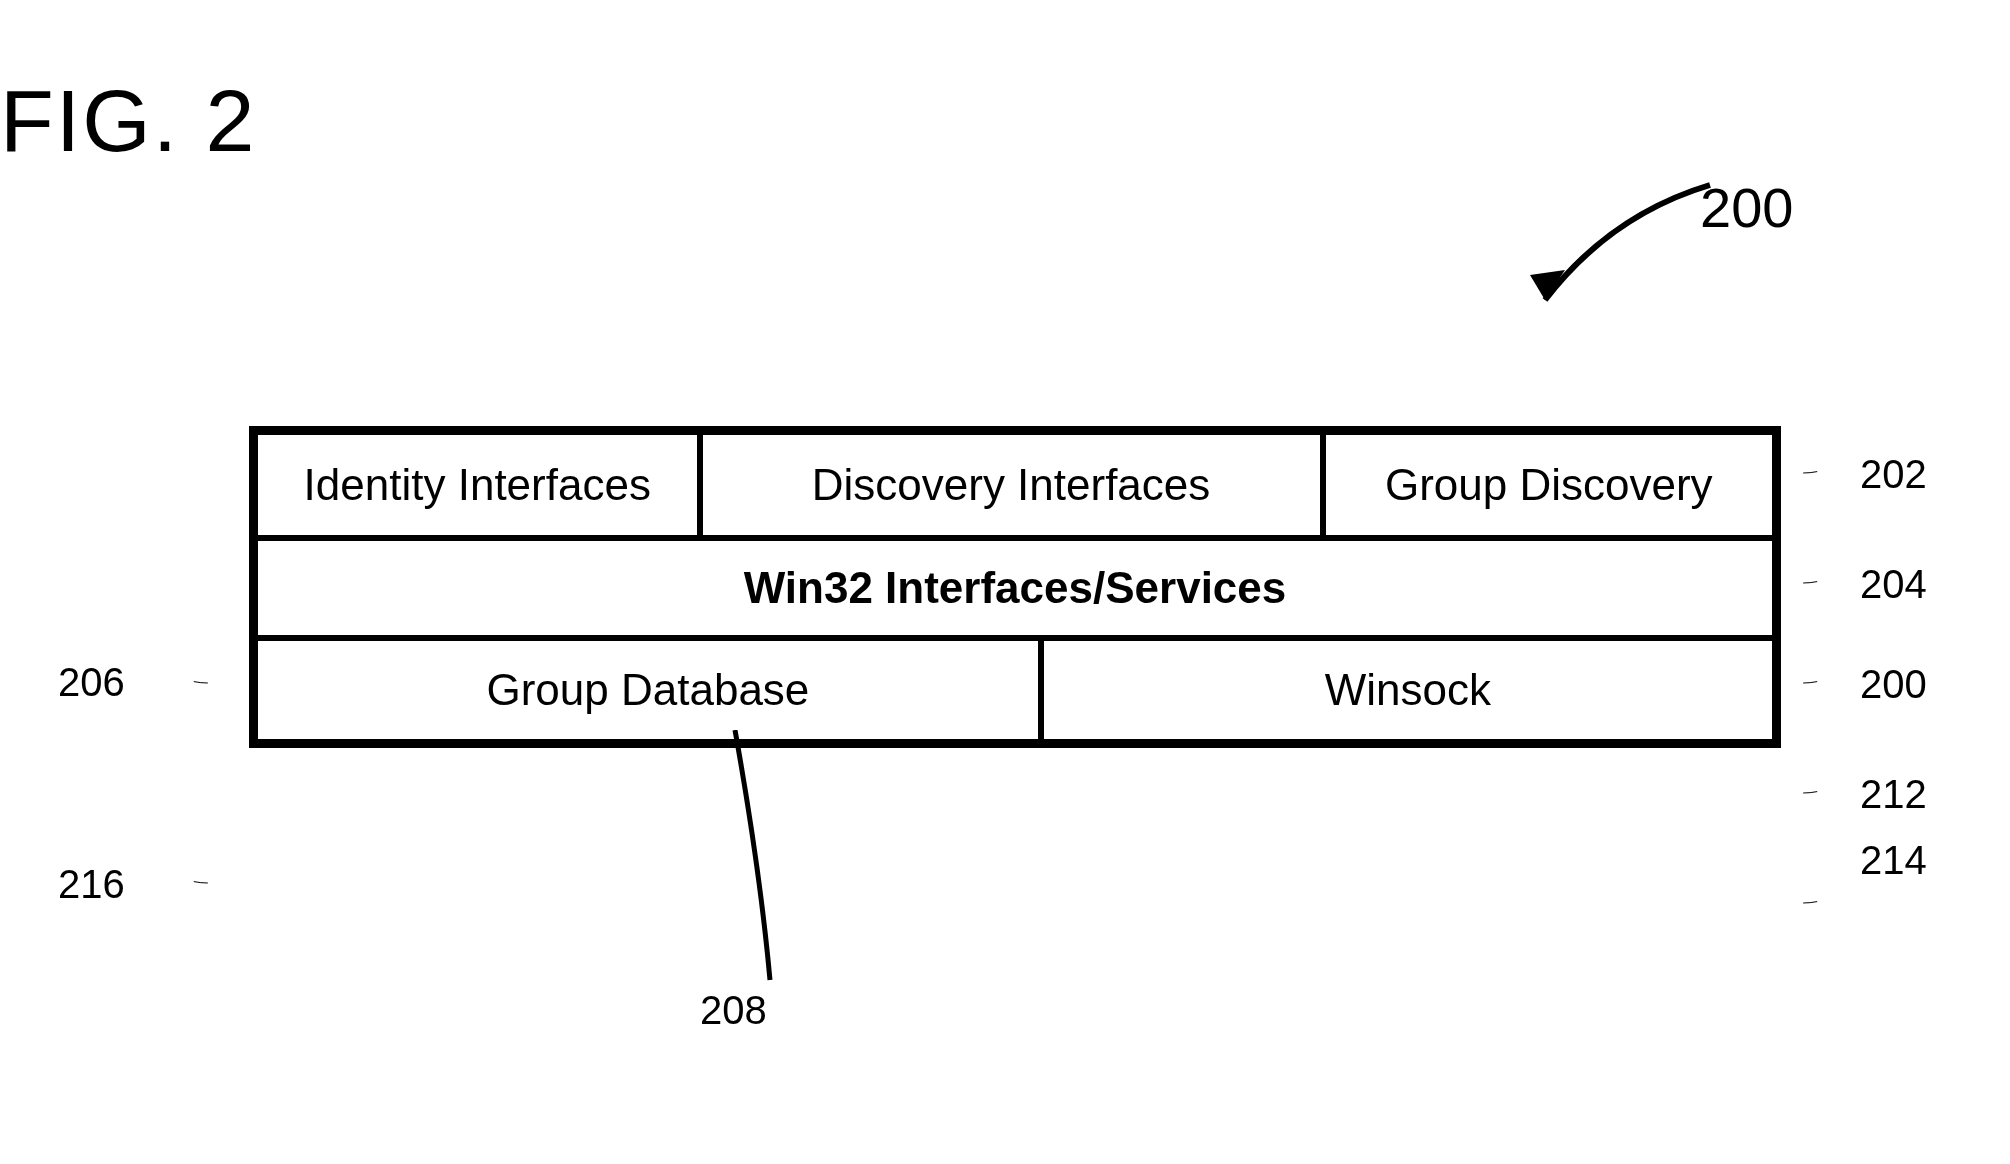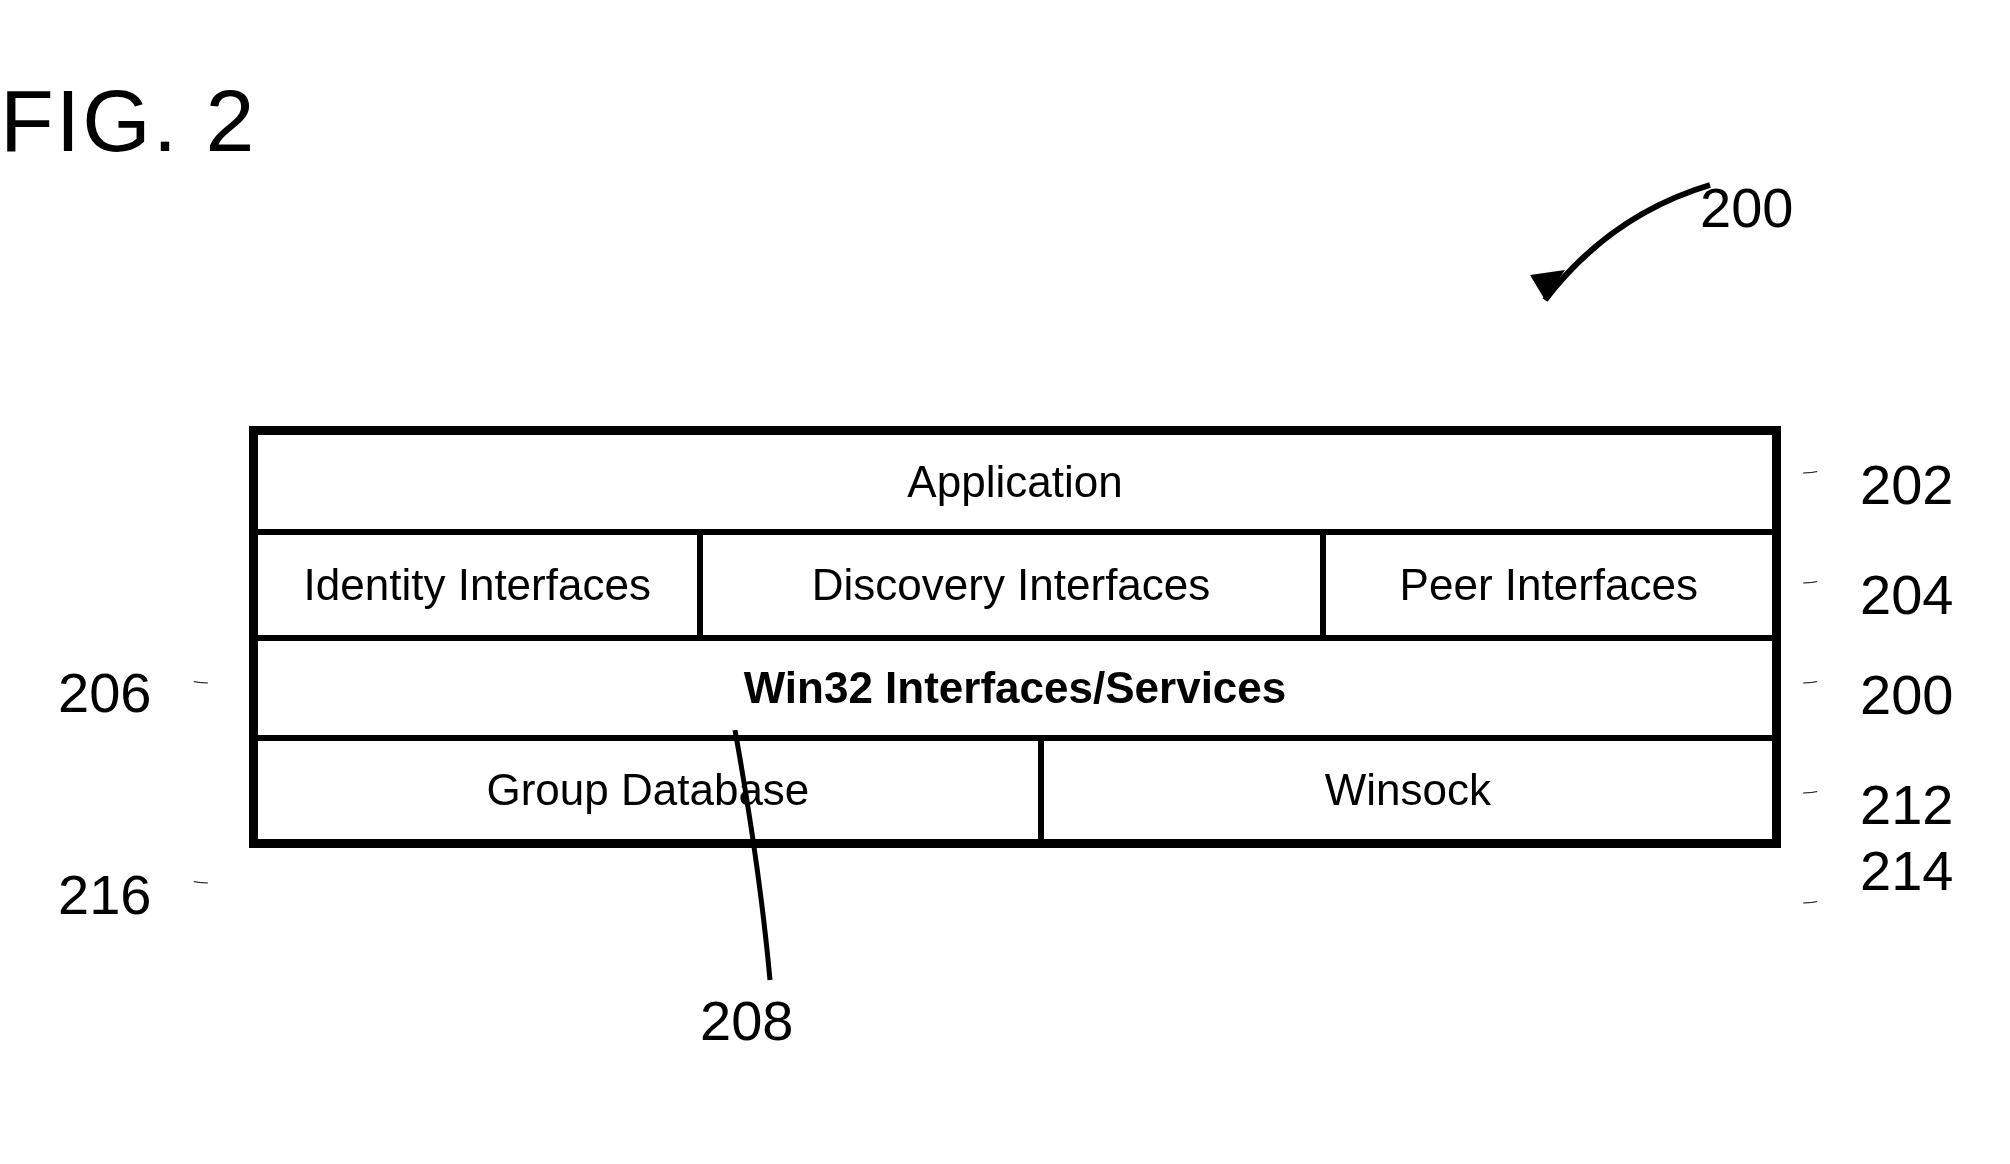--- a/index.html
+++ b/index.html
@@ -61,21 +61,21 @@
   .row3 .c1 { width: 448px; }
   .row3 .c2 { width: 628px; }
   .row3 .c3 { width: 456px; }
   .row4 .cell { height: 100px; width: 100%; font-weight: bold; }
   .row5 { height: 104px; }
   .row5 .c1 { width: 740px; }
   .row5 .c2 { width: 792px; }
 
   .ref-label {
     position: absolute;
-    font-size: 56px;
+    font-size: 40px;
   }
   .tick-r {
     position: absolute;
     width: 60px;
     height: 6px;
   }
   .tick-l {
     position: absolute;
     width: 60px;
     height: 6px;
@@ -89,27 +89,24 @@
 
 <div class="arrow-container">
   <svg width="280" height="170" viewBox="0 0 280 170">
     <path d="M 200 20 Q 100 50 35 135" stroke="black" stroke-width="6" fill="none"></path>
     <polygon points="35,135 55,105 20,110" fill="black"></polygon>
   </svg>
 </div>
 <div class="arrow-label-200">200</div>
 
 <div class="table-wrap">
-  <div class="row row1">
-    <div class="cell">Application</div>
-  </div>
   <div class="row row3">
     <div class="cell c1">Identity Interfaces</div>
     <div class="cell c2">Discovery Interfaces</div>
-    <div class="cell c3">Peer Interfaces</div>
+    <div class="cell c3">Group Discovery</div>
   </div>
   <div class="row row4">
     <div class="cell">Win32 Interfaces/Services</div>
   </div>
   <div class="row row5">
     <div class="cell c2">Group Database</div>
     <div class="cell c1">Winsock</div>
   </div>
 </div>
 

